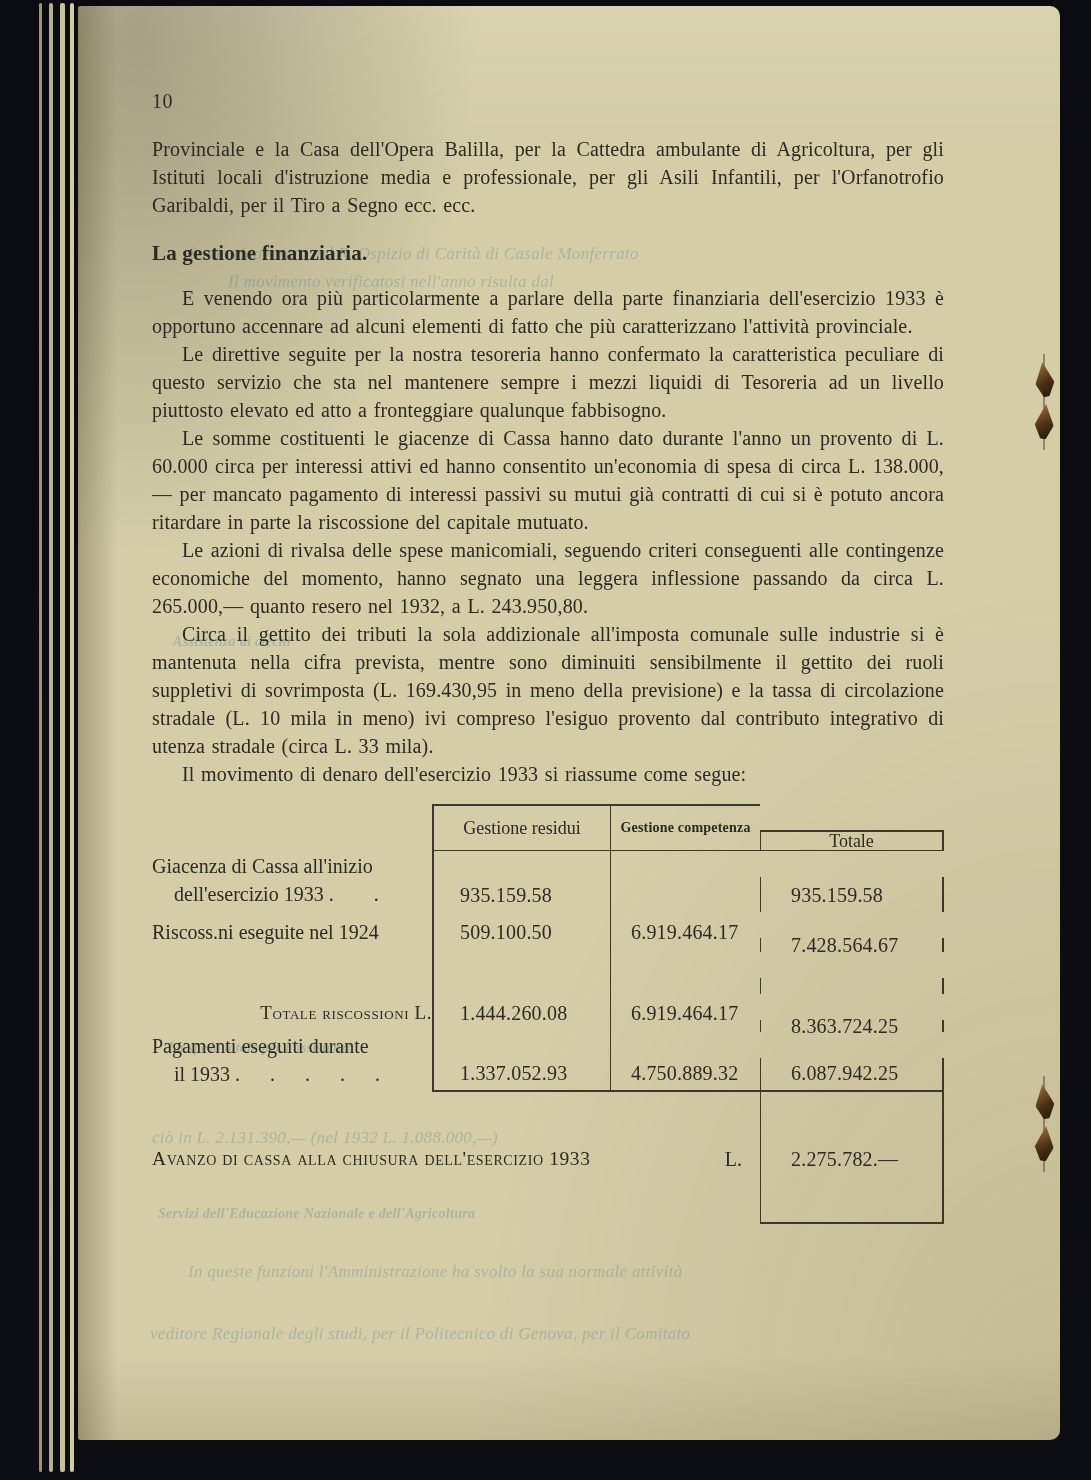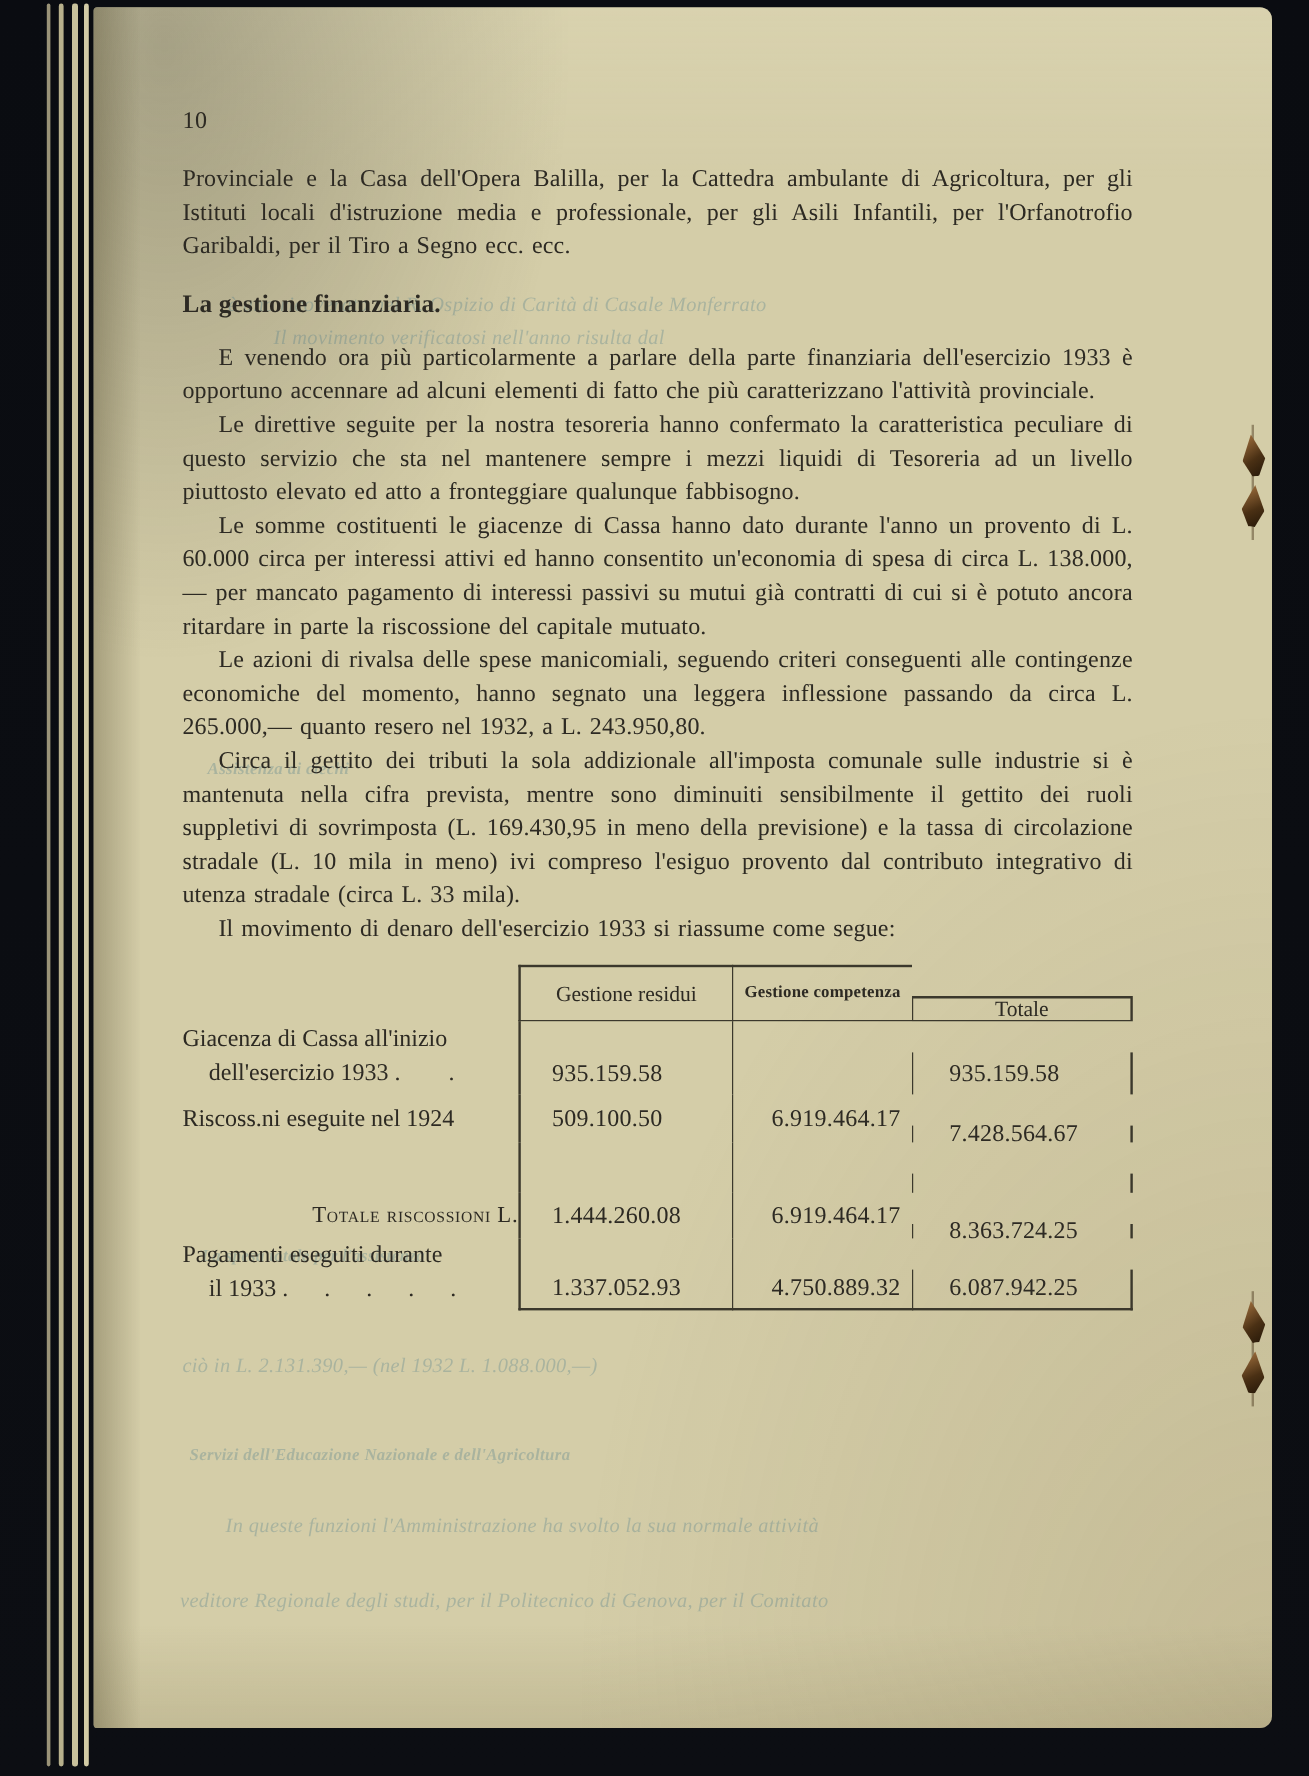--- a/index.html
+++ b/index.html
@@ -46,21 +46,21 @@
   .bL{border-left:2px solid var(--rule);}
   .bl{border-left:1.5px solid var(--rule);}
   .bR{border-right:2px solid var(--rule);margin-top:26px;}
   .bT{border-top:2px solid var(--rule);}
   .hB{border-bottom:1.5px solid var(--rule);}
   .bB{border-bottom:2px solid var(--rule);}
   .ctr{justify-content:center;}
   .hdr{font-size:18px;}
   .hdr-small{font-size:14px;font-weight:bold;letter-spacing:.2px;}
   .pres{padding-left:26px;}
-  .pcomp{padding-left:32px;}
+  .pcomp{padding-left:20px;}
   .ptot{padding-left:30px;}
   .vb{align-items:flex-end;padding-bottom:5px;}
   .val{font-size:20px;letter-spacing:.2px;}
   .lab{padding-right:0;}
   .lab-2l{flex-direction:column;align-items:flex-start;justify-content:flex-end;padding-bottom:4px;}
   .ll{display:block;white-space:pre;font-size:20px;line-height:28px;}
   .ll.ind{padding-left:22px;}
   .lab-right{justify-content:flex-end;}
   .sc{font-variant:small-caps;letter-spacing:.6px;}
   .lab-right .sc{font-size:19px;}
@@ -176,20 +176,29 @@
           </div>
         <div class="cell bl bB pcomp vb">
             <span class="val">4.750.889.32</span>
           </div>
         <div class="cell bl bR bB ptot vb">
             <span class="val">6.087.942.25</span>
           </div>
 
       </div>
 
+      <div class="avanzo">
+        <div class="av-label">
+          <span class="sc">Avanzo di cassa alla chiusura dell'esercizio 1933</span>
+          <span class="av-l">L.</span>
+        </div>
+        <div class="av-value">
+          <span class="val">2.275.782.—</span>
+        </div>
+      </div>
 
     </div>
 
     <div class="binding-mark" style="top:356px;">
       <span class="bm-shape bm-s1"></span>
       <span class="bm-shape bm-s2"></span>
     </div>
     <div class="binding-mark" style="top:1078px;">
       <span class="bm-shape bm-s1"></span>
       <span class="bm-shape bm-s2"></span>

